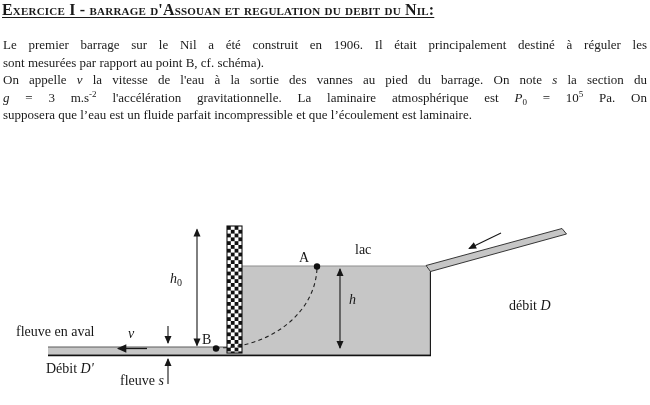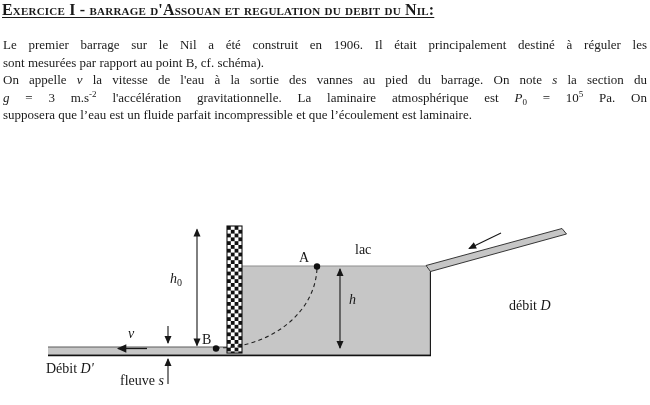--- a/index.html
+++ b/index.html
@@ -90,17 +90,18 @@
     <line x1="168" y1="326" x2="168" y2="343" stroke="#161616" stroke-width="1.1" marker-end="url(#ar)"></line>
     <line x1="168" y1="384" x2="168" y2="359" stroke="#161616" stroke-width="1.1" marker-end="url(#ar)"></line>
   </svg>
 
   <div class="dl" style="left:336px;top:242px;margin-left:19px;">lac</div>
   <div class="dl" style="left:299px;top:250px;">A</div>
   <div class="dl" style="left:202px;top:332px;">B</div>
   <div class="dl" style="left:170px;top:271px;"><span class="i">h</span><span class="sub">0</span></div>
   <div class="dl i" style="left:349px;top:292px;">h</div>
   <div class="dl" style="left:509px;top:254px;margin-top:44px;"><span>débit </span><span class="i">D</span></div>
+  <div class="dl" style="left:16px;top:324px;">fleuve en aval</div>
   <div class="dl i" style="left:128px;top:326px;">v</div>
   <div class="dl" style="left:46px;top:361px;"><span>Débit </span><span class="i">D'</span></div>
   <div class="dl" style="left:120px;top:373px;"><span>fleuve </span><span class="i">s</span></div>
 
 </div>
 
 </body></html>

